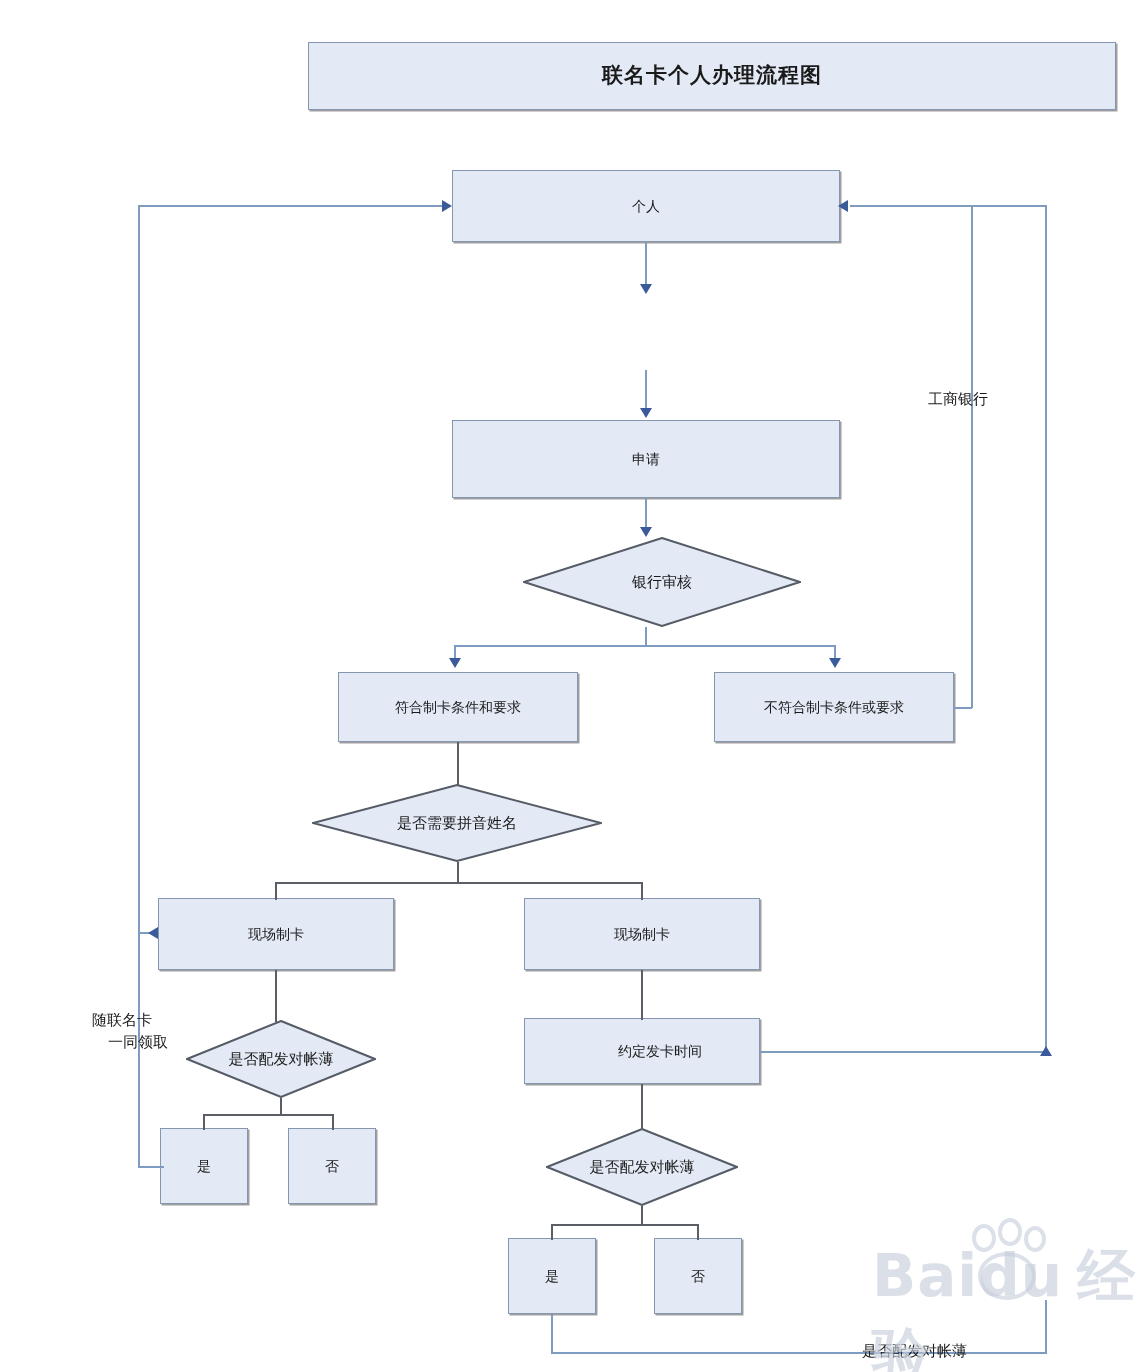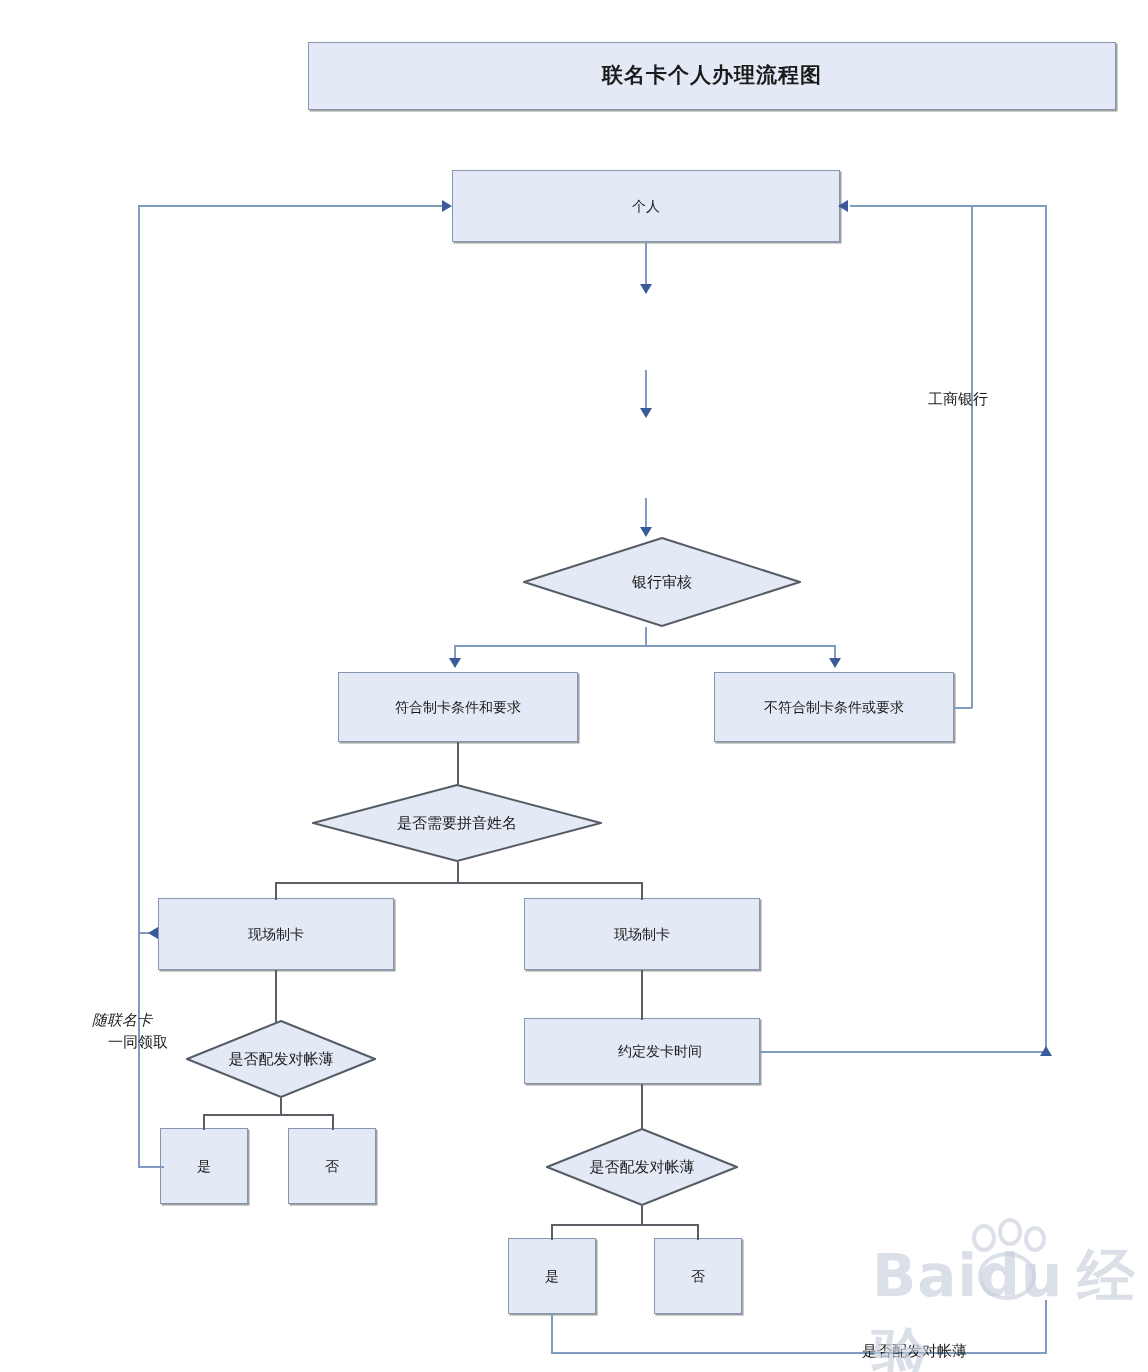--- a/index.html
+++ b/index.html
@@ -51,20 +51,23 @@
 
   <div class="node title-box" style="left:308px;top:42px;width:808px;height:68px;">
     <span>联名卡个人办理流程图</span>
   </div>
 
   <div class="node proc" style="left:452px;top:170px;width:388px;height:72px;">
     <span>个人</span>
   </div>
 
 
+  <div class="node proc" style="left:452px;top:420px;width:388px;height:78px;">
+    <span>申请</span>
+  </div>
 
   <div class="dec-wrap" style="left:523px;top:537px;width:278px;height:90px;">
     <svg class="dec-shape" viewBox="0 0 278 90" preserveAspectRatio="none">
       <polygon points="139,1 277,45 139,89 1,45" fill="#e3eaf5" stroke="#555c66" stroke-width="2"></polygon>
     </svg>
     <div class="dec-label">银行审核</div>
   </div>
 
   <div class="node proc" style="left:338px;top:672px;width:240px;height:70px;">
     <span>符合制卡条件和要求</span>
@@ -182,21 +185,21 @@
 
   <div class="edge v" style="left:551px;top:1314px;height:38px;"></div>
   <div class="edge h" style="left:551px;top:1352px;width:495px;"></div>
   <div class="edge v" style="left:1045px;top:1300px;height:54px;"></div>
 
   <div class="etext" style="left:928px;top:389px;">
     <span>工商银行</span>
   </div>
 
   <div class="etext" style="left:92px;top:1010px;text-align:left;">
-    <span style="display:block;font-style:italic;">随联名卡</span>
+    <span style="display:block;">随联名卡</span>
     <span style="display:block;margin-left:16px;">一同领取</span>
   </div>
 
   <div class="etext" style="left:862px;top:1341px;">
     <span>是否配发对帐薄</span>
   </div>
 
   <div class="wm" style="left:872px;top:1238px;">
     <div class="paw" style="left:82px;top:-14px;width:110px;height:82px;">
       <i style="left:18px;top:0;width:16px;height:20px;"></i>

